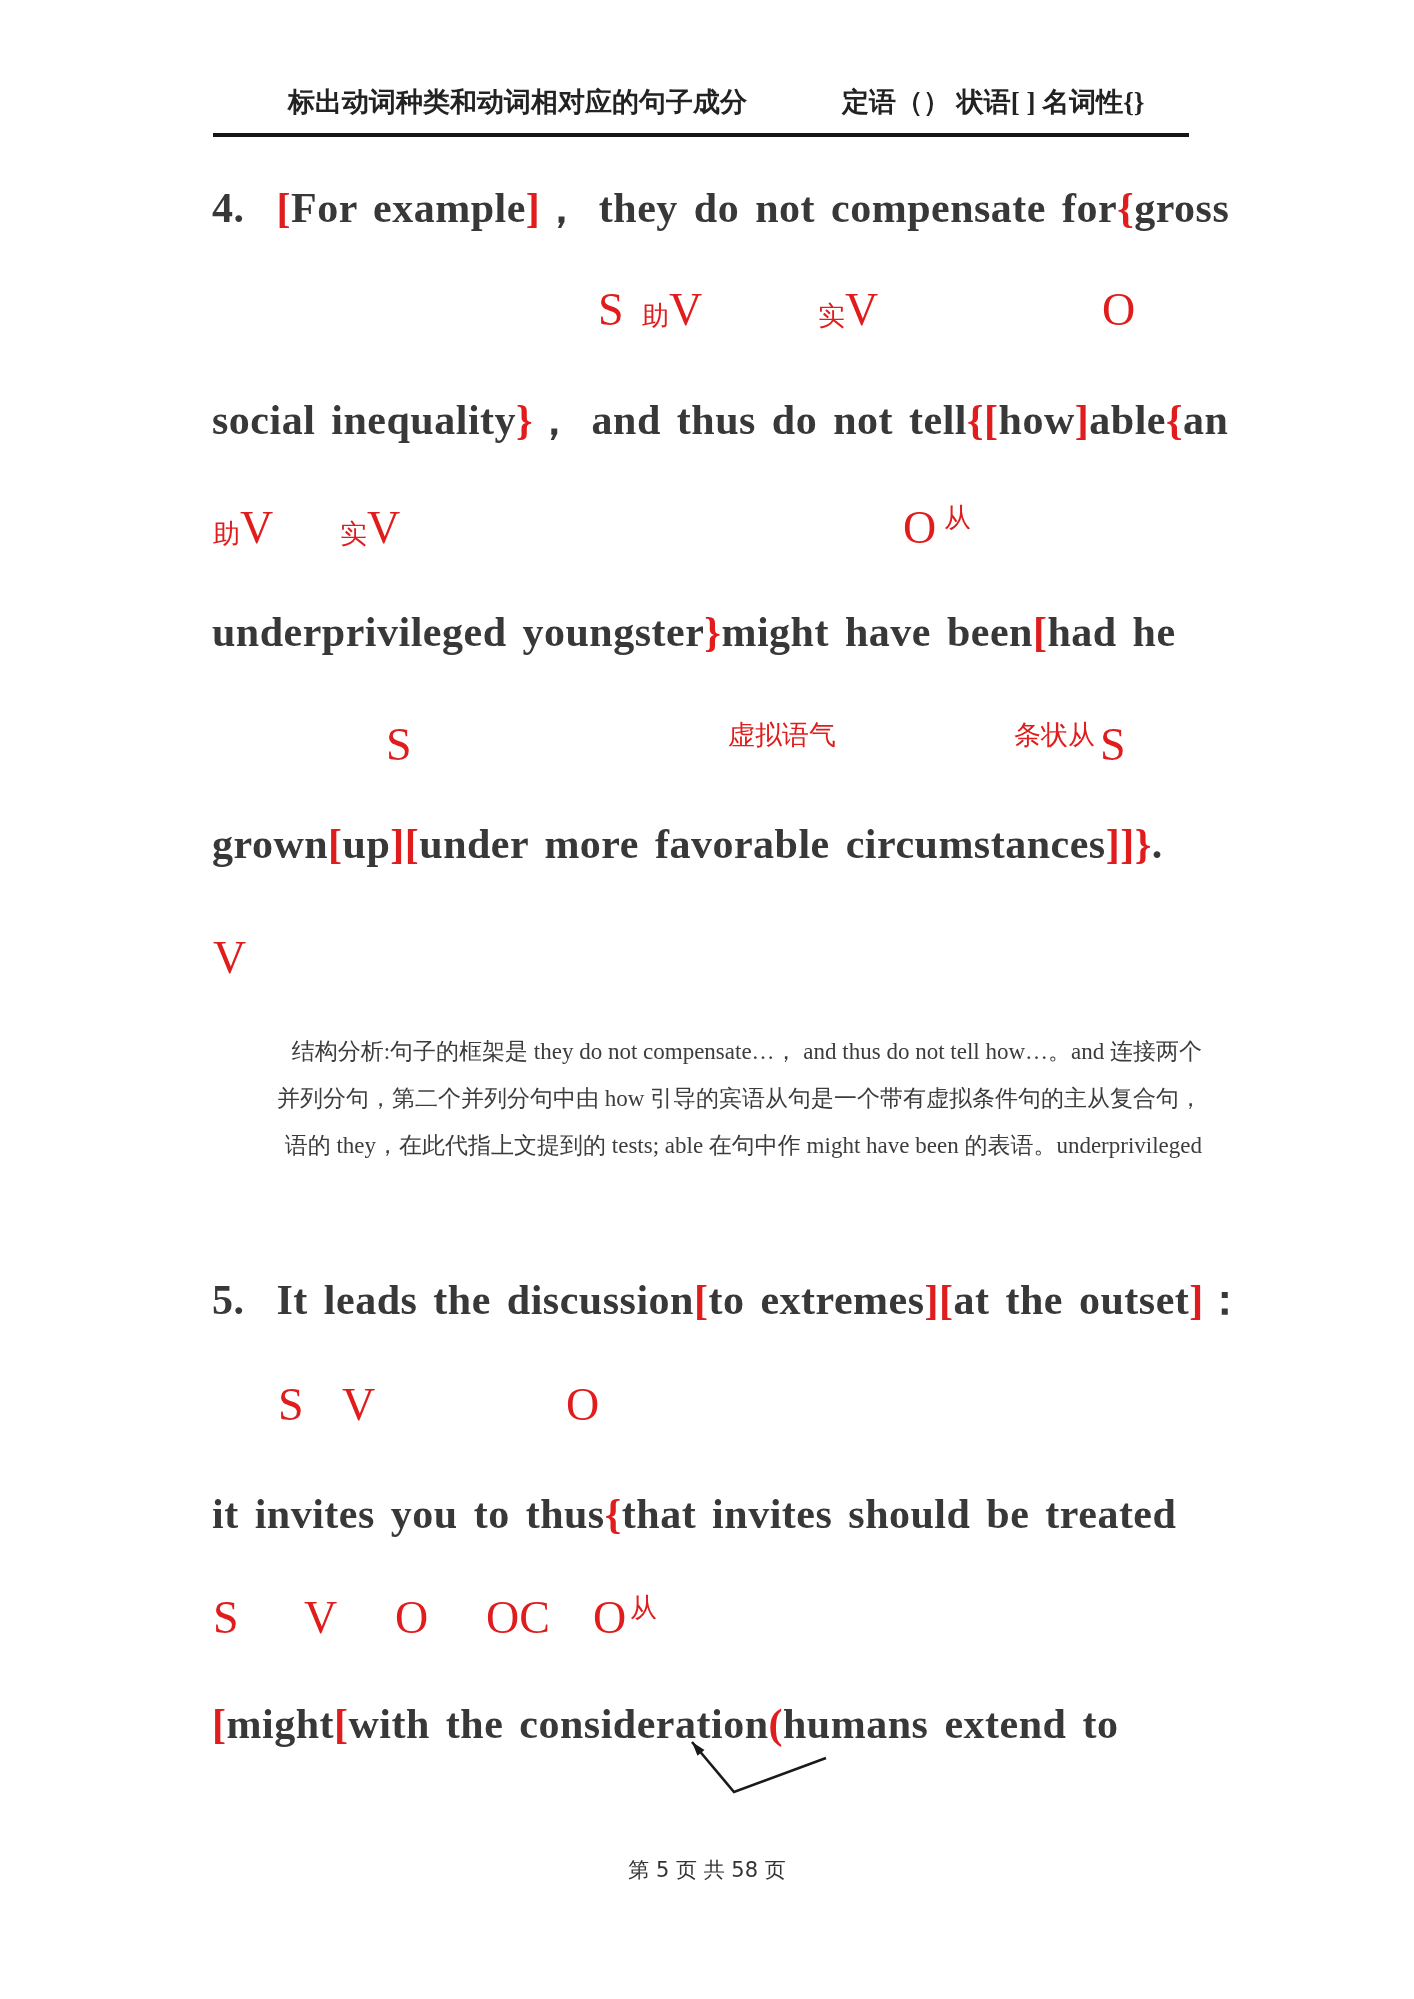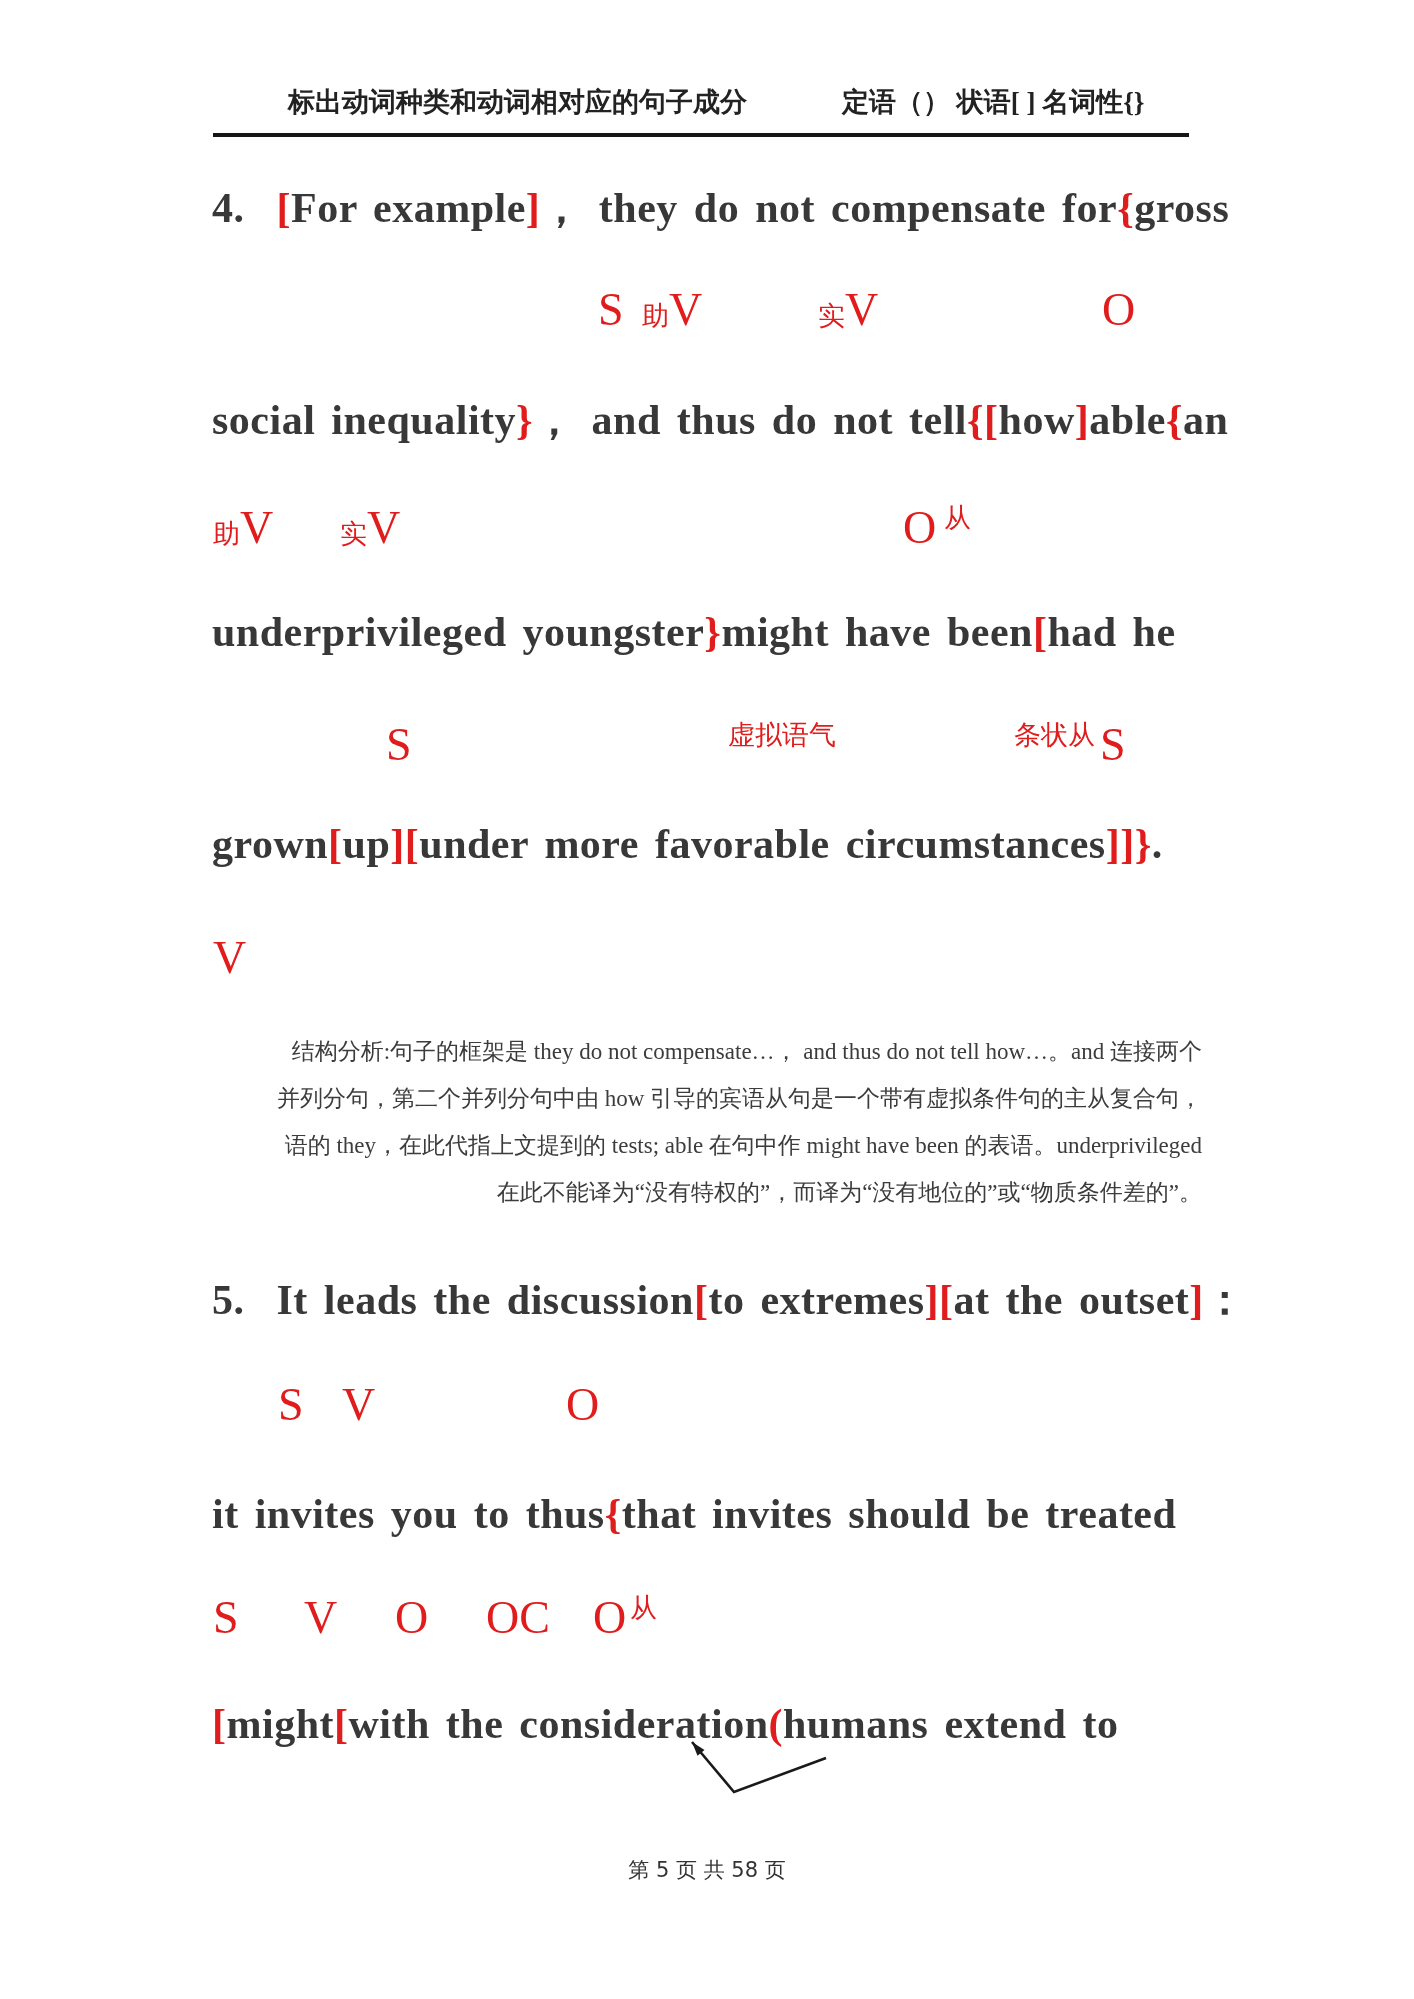--- a/index.html
+++ b/index.html
@@ -124,21 +124,20 @@
 
   <div class="sline" style="top:820px"><span>grown</span><span class="red">[</span><span>up</span><span class="red">][</span><span>under more favorable circumstances</span><span class="red">]]}</span><span>.</span></div>
   <div class="arow" style="top:935px">
       <span class="lab" style="left: 213px;"><span class="lat">V</span></span>
     </div>
 
   <div class="para">
       <div class="pline">结构分析:句子的框架是 they do not compensate…， and thus do not tell how…。and 连接两个</div>
       <div class="pline">并列分句，第二个并列分句中由 how 引导的宾语从句是一个带有虚拟条件句的主从复合句，</div>
       <div class="pline">语的 they，在此代指上文提到的 tests; able 在句中作 might have been 的表语。underprivileged</div>
-      <div class="pline">在此不能译为“没有特权的”，而译为“没有地位的”或“物质条件差的”。</div>
     </div>
 
   <div class="sline" style="top:1276px"><span>5.  It leads the discussion</span><span class="red">[</span><span>to extremes</span><span class="red">][</span><span>at the outset</span><span class="red">]</span><span>：</span></div>
   <div class="arow" style="top:1382px">
       <span class="lab" style="left: 278px;"><span class="lat">S</span></span>
       <span class="lab" style="left: 342px;"><span class="lat">V</span></span>
       <span class="lab" style="left: 566px;"><span class="lat">O</span></span>
     </div>
 
   <div class="sline" style="top:1490px"><span>it invites you to thus</span><span class="red">{</span><span>that invites should be treated</span></div>

